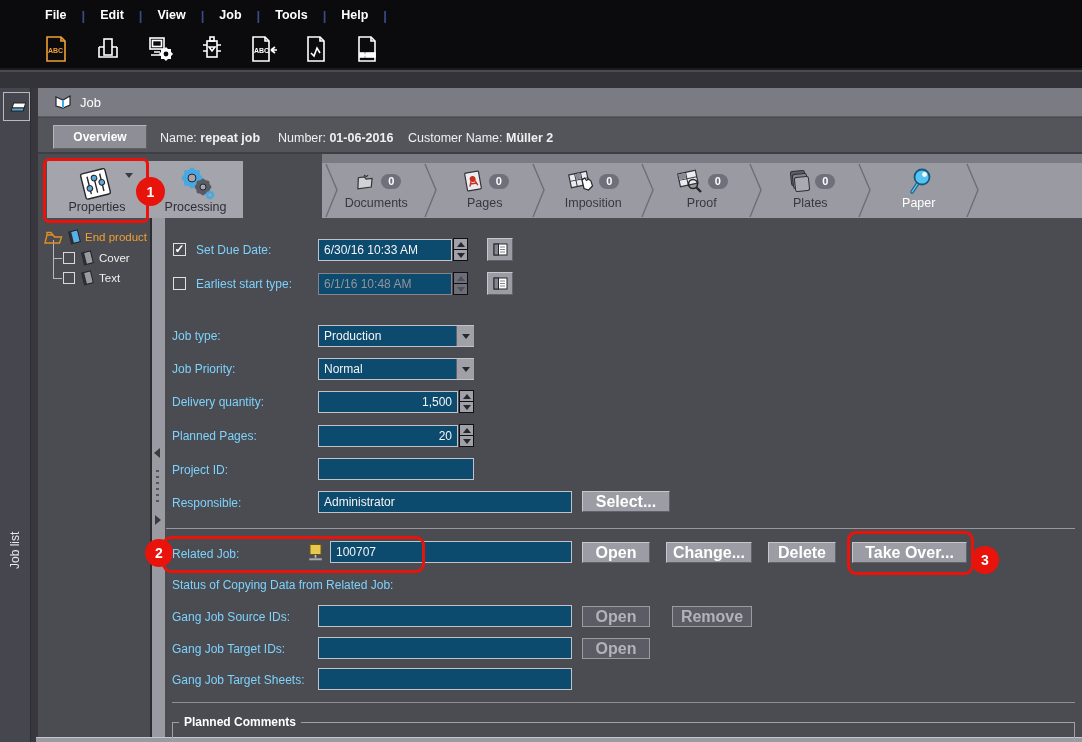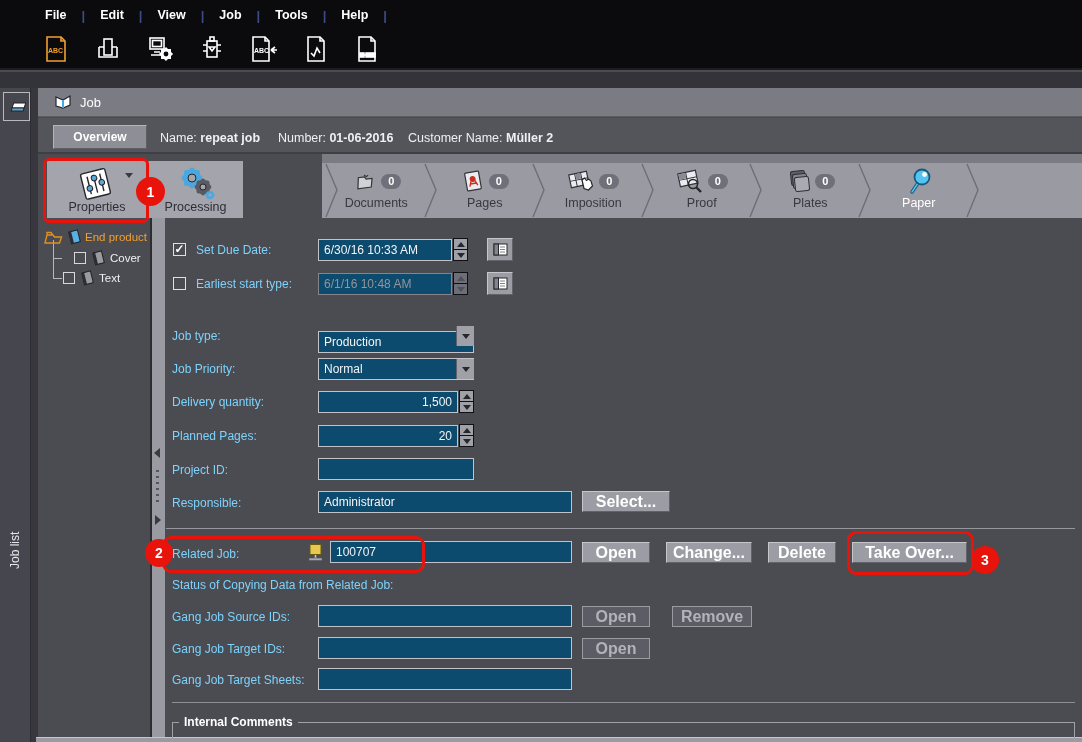--- a/index.html
+++ b/index.html
@@ -351,21 +351,21 @@
       <path d="M1 13 L3 5 h6 l1.5 2 h7 L15.5 13 z M3 5 V2.5 h4 l1.5 2" fill="none" stroke="#e09020" stroke-width="1.4"></path>
       </svg>
     <svg width="14" height="16" viewBox="0 0 14 16">
       <g transform="rotate(-14 7 8)">
           <rect x="3" y="2" width="9" height="12" fill="#58b0e8" stroke="#222"></rect>
           <rect x="3" y="2" width="2.5" height="12" fill="#2c2c32"></rect>
         </g>
       </svg>
     <span class="tree-label root">End product</span>
   </div>
-  <div class="abs" style="left:63px;top:250px;display:flex;align-items:center;gap:5px;margin-left:11px;">
+  <div class="abs" style="left:63px;top:250px;display:flex;align-items:center;gap:5px;">
     <span class="cbx"></span>
     <svg width="14" height="16" viewBox="0 0 14 16">
       <g transform="rotate(-14 7 8)">
           <rect x="3" y="2" width="9" height="12" fill="#9a9aa2" stroke="#222"></rect>
           <rect x="3" y="2" width="2.5" height="12" fill="#2c2c32"></rect>
         </g>
       </svg>
     <span class="tree-label">Cover</span>
   </div>
   <div class="abs" style="left:63px;top:270px;display:flex;align-items:center;gap:5px;">
@@ -422,21 +422,21 @@
       <svg width="15" height="13" viewBox="0 0 15 13">
         <rect x="1" y="1" width="13" height="11" fill="#fff" stroke="#26262c"></rect>
           <rect x="1" y="1" width="4.5" height="11" fill="#84848c" stroke="#26262c"></rect>
         <path d="M7 4 h5 M7 6.5 h5 M7 9 h5" stroke="#84848c" stroke-width="1"></path>
         </svg>
       </div>
   </div>
 
   <div class="abs" style="left:0;top:324px;width:1082px;height:26px;">
     <span class="abs flabel" style="left:172px;top:5px;">Job type:</span>
-    <div class="abs field" style="left:318px;top:7px;width:156px;padding-right:36px;">Production</div>
+    <div class="abs field" style="left:318px;top:1px;width:156px;padding-right:36px;">Production</div>
     <div class="abs dd-btn" style="left:456px;top:2px;">
         <span class="tri-dn"></span>
       </div>
   </div>
 
   <div class="abs" style="left:0;top:357px;width:1082px;height:26px;">
     <span class="abs flabel" style="left:172px;top:5px;">Job Priority:</span>
     <div class="abs field" style="left:318px;top:1px;width:156px;padding-right:18px;text-align:right;">Normal</div>
     <div class="abs dd-btn" style="left:456px;top:2px;">
         <span class="tri-dn"></span>
@@ -513,21 +513,21 @@
   </div>
 
   <div class="abs" style="left:0;top:667px;width:1082px;height:26px;">
     <span class="abs flabel" style="left:172px;top:6px;">Gang Job Target Sheets:</span>
     <div class="abs field" style="left:318px;top:1px;width:254px;"></div>
   </div>
 
   <div class="abs hr" style="left:172px;top:702px;width:903px;background:#8e8e94;"></div>
 
   <div class="abs fieldset" style="left:172px;top:722px;width:901px;height:30px;">
-    <span class="legend">Internal Comments</span>
+    <span class="legend">Planned Comments</span>
   </div>
 
   <div class="abs ann-box" style="left:43px;top:158px;width:100px;height:59px;border-radius:6px;"></div>
   <div class="abs ann-circle" style="left:136px;top:177px;">1</div>
   <div class="abs ann-box" style="left:162px;top:536px;width:257px;height:31px;"></div>
   <div class="abs ann-circle" style="left:145px;top:539px;width:28px;height:28px;">2</div>
   <div class="abs ann-box" style="left:847px;top:531px;width:121px;height:38px;"></div>
   <div class="abs ann-circle" style="left:971px;top:546px;width:28px;height:28px;">3</div>
 
 </div>

